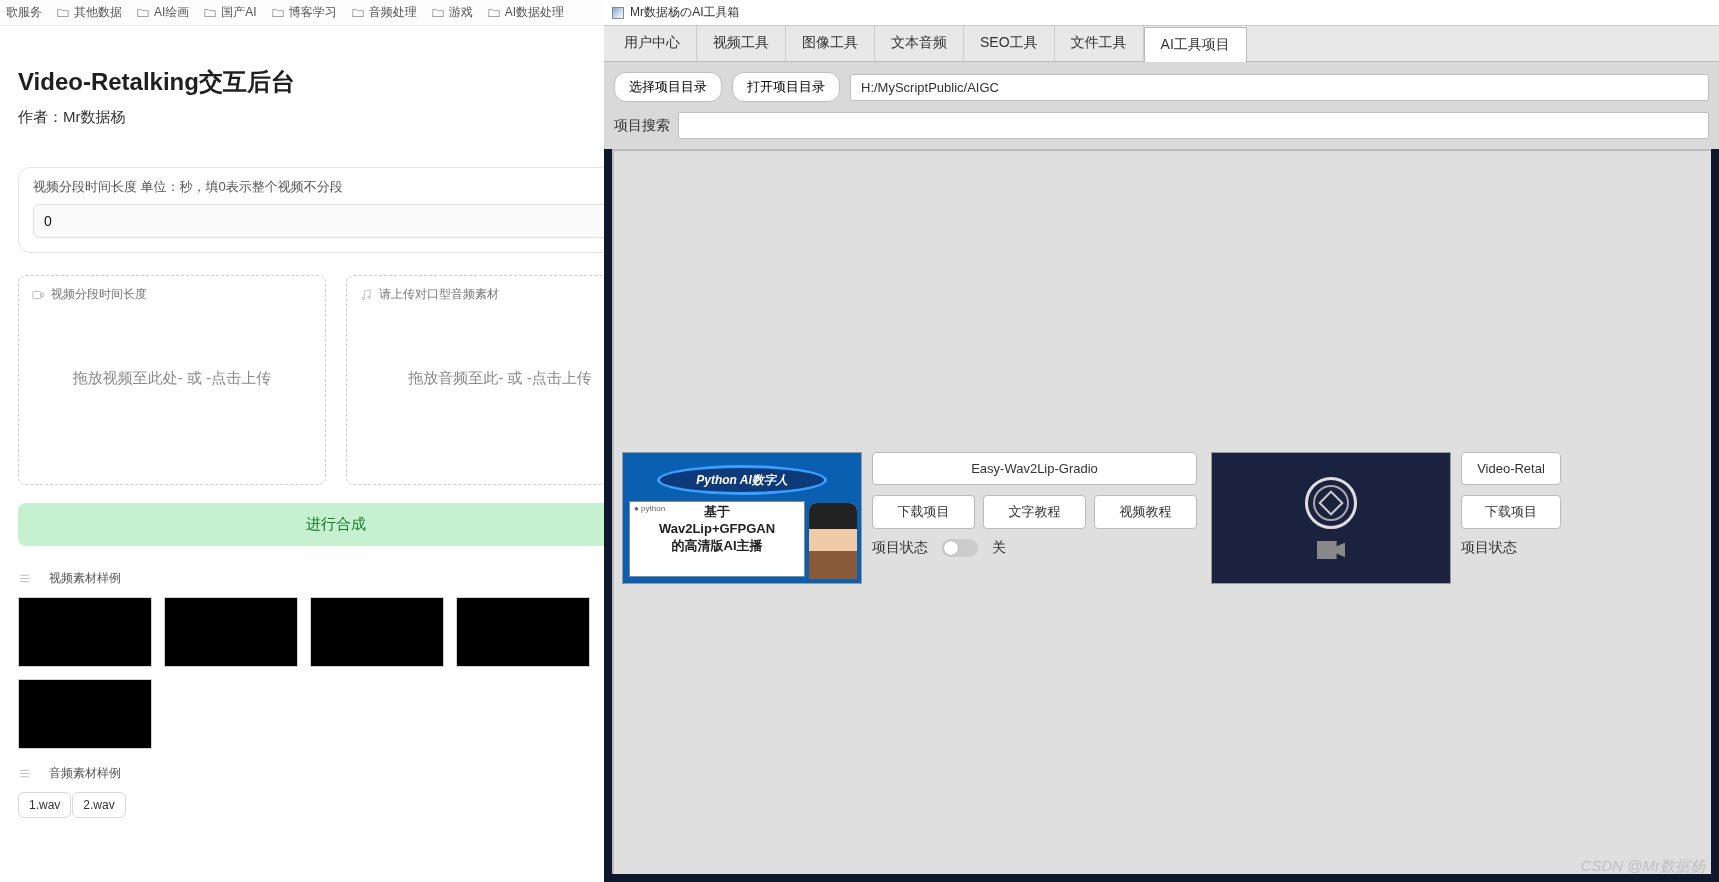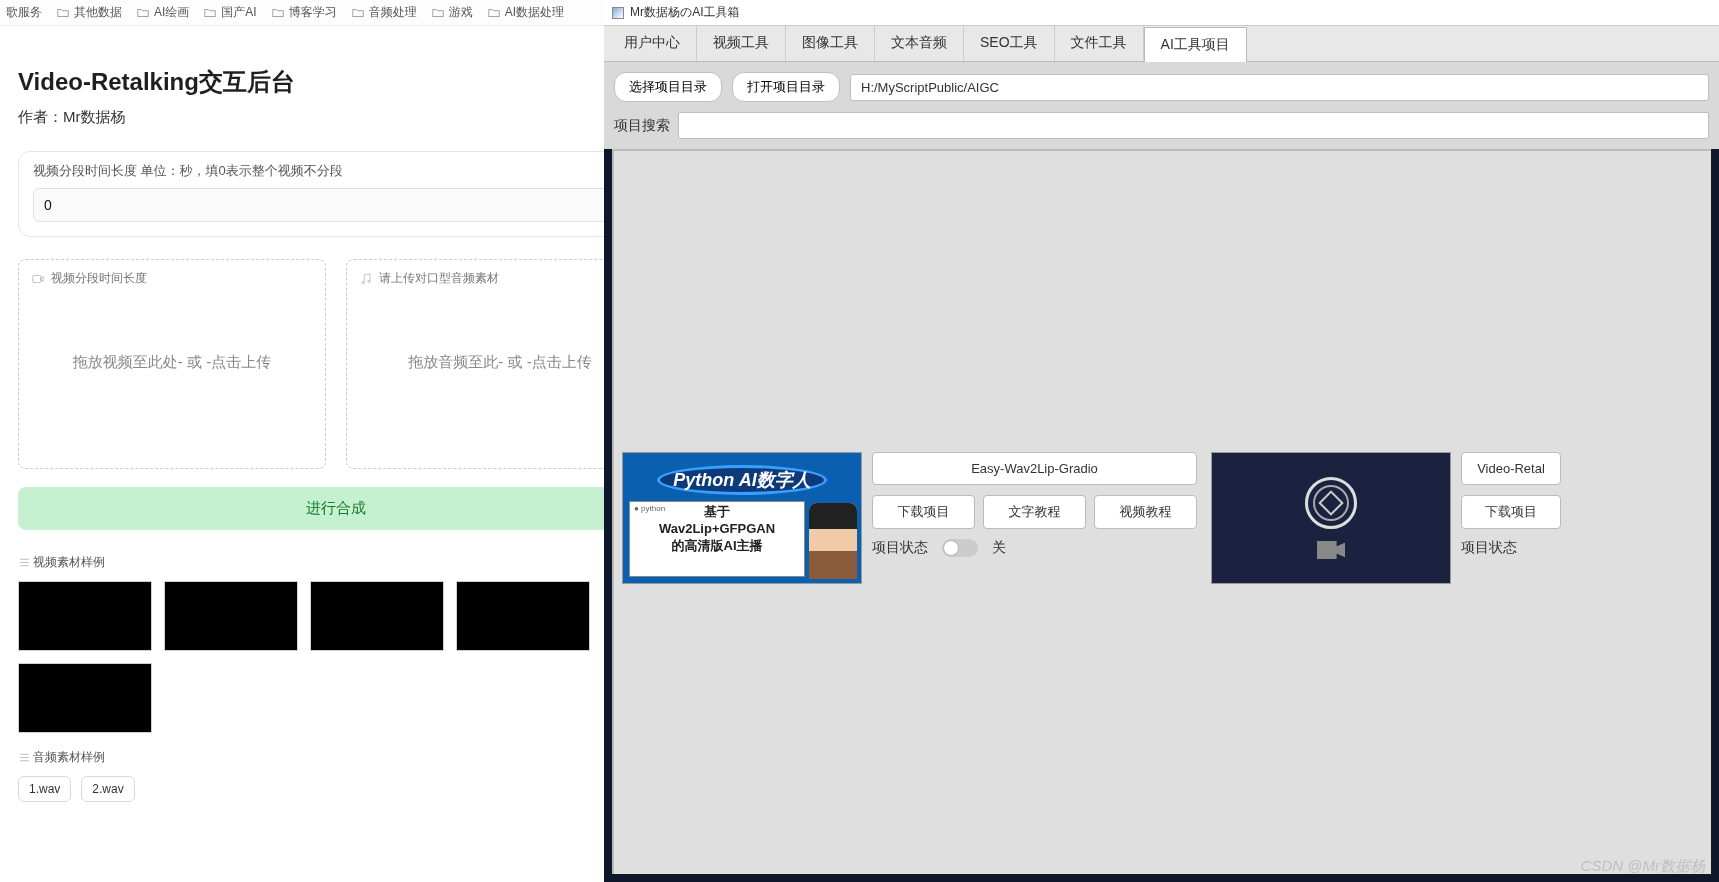--- a/index.html
+++ b/index.html
@@ -5,40 +5,40 @@
 * { box-sizing: border-box; margin: 0; padding: 0; }
 body { font-family: -apple-system, "Segoe UI", "Microsoft YaHei", sans-serif; font-size: 13px; color: #333; background: #fff; width: 1719px; height: 882px; overflow: hidden; position: relative; }
 
 
 .left-pane { position: absolute; left: 0; top: 0; width: 672px; height: 882px; background: #fff; overflow: hidden; }
 .bookmarks { display: flex; gap: 14px; padding: 4px 6px; font-size: 12px; color: #555; background: #fdfdfd; border-bottom: 1px solid #eee; white-space: nowrap; overflow: hidden; }
 .bookmarks .bm { display: flex; align-items: center; gap: 4px; cursor: pointer; }
 .bookmarks .bm svg { width: 14px; height: 14px; stroke: #666; fill: none; }
 .page-content { padding: 16px 18px 0 18px; }
 .page-title { font-size: 24px; font-weight: 700; margin: 24px 0 10px; color: #1f1f1f; }
-.author { font-size: 15px; color: #333; margin-bottom: 24px; }
+.author { font-size: 15px; color: #333; margin-bottom: 40px; }
 
 .field-block { border: 1px solid #e6e6e6; border-radius: 12px; padding: 10px 14px 14px; margin-bottom: 22px; }
 .field-label { font-size: 13px; color: #555; margin-bottom: 8px; }
 .field-input { width: 100%; border: 1px solid #e0e0e0; border-radius: 6px; background: #fafafa; padding: 8px 10px; font-size: 14px; color: #111; }
 
 .upload-row { display: flex; gap: 20px; margin-bottom: 18px; }
 .upload-box { flex: 1; border: 1px dashed #ccc; border-radius: 8px; padding: 10px 12px 40px; background: #fff; min-height: 210px; display: flex; flex-direction: column; }
 .upload-head { display: flex; align-items: center; gap: 6px; font-size: 12px; color: #777; margin-bottom: 8px; }
 .upload-head svg { width: 14px; height: 14px; stroke: #999; fill: none; }
 .drop-area { flex: 1; display: flex; flex-direction: row; align-items: center; justify-content: center; color: #888; font-size: 15px; line-height: 1.7; }
 
 .primary-btn { width: 100%; background: #c6f1d0; color: #167a2f; border: none; border-radius: 8px; padding: 12px 0; font-size: 15px; cursor: pointer; margin-bottom: 18px; }
 
-.sample-head { display: flex; align-items: center; gap: 2px; color: #555; font-size: 12px; margin: 6px 0 10px; }
+.sample-head { display: flex; align-items: center; gap: 18px; color: #555; font-size: 12px; margin: 6px 0 10px; }
 .sample-head svg { width: 13px; height: 13px; stroke: #888; fill: none; }
 .thumb-grid { display: flex; flex-wrap: wrap; gap: 12px; margin-bottom: 16px; }
 .thumb { width: 134px; height: 70px; background: #000; border: 1px solid #d0d0d0; }
 
-.audio-samples { display: flex; gap: 10px; align-items: center; }
+.audio-samples { display: flex; gap: 1px; align-items: center; }
 .audio-chip { border: 1px solid #d8d8d8; border-radius: 6px; padding: 5px 10px; font-size: 12px; color: #333; background: #fff; cursor: pointer; }
 
 
 .right-pane { position: absolute; left: 560px; top: 0; right: 0; height: 882px; background: #0f172a; display: flex; flex-direction: column; margin-left: 44px; }
 .titlebar { background: #fff; border-bottom: 1px solid #ccc; padding: 4px 8px; font-size: 12px; color: #333; display: flex; align-items: center; gap: 6px; }
 .titlebar .win-icon { width: 12px; height: 12px; border: 1px solid #888; background: linear-gradient(135deg,#8ad,#fff); }
 
 .tabbar { display: flex; background: #e8e8e8; border-bottom: 1px solid #bbb; padding-left: 4px; }
 .tabbar .tab { padding: 8px 16px; font-size: 14px; color: #333; cursor: pointer; border-right: 1px solid #ccc; }
 .tabbar .tab.active { background: #fff; border: 1px solid #bbb; border-bottom: none; position: relative; top: 1px; }
@@ -50,21 +50,21 @@
 .search-row { display: flex; align-items: center; gap: 8px; padding: 4px 10px 10px; background: #d9d9d9; }
 .search-label { font-size: 14px; color: #333; }
 .search-input { flex: 1; background: #fff; border: 1px solid #bfbfbf; border-radius: 2px; padding: 5px 8px; font-size: 13px; }
 
 .content-area { flex: 1; margin: 0 8px 8px; background: #dfdfdf; border: 2px solid #bbb; border-right: none; border-bottom: none; position: relative; overflow: hidden; }
 .cards { position: absolute; left: 8px; bottom: 290px; display: flex; gap: 14px; }
 
 .card { display: flex; gap: 10px; }
 .card-thumb { width: 240px; height: 132px; border: 1px solid #999; }
 .card-thumb.custom { background: #0a5fb0; position: relative; overflow: hidden; }
-.oval { position: absolute; left: 50%; top: 12px; transform: translateX(-50%); width: 170px; height: 30px; border: 3px solid #3aa0ff; border-radius: 50%; background: #0d3a7a; color: #fff; font-style: italic; font-size: 18px; font-weight: bold; display: flex; align-items: center; justify-content: center; }
+.oval { position: absolute; left: 50%; top: 12px; transform: translateX(-50%); width: 170px; height: 30px; border: 3px solid #3aa0ff; border-radius: 50%; background: #0d3a7a; color: #fff; font-style: italic; font-size: 12px; font-weight: bold; display: flex; align-items: center; justify-content: center; }
 .white-box { position: absolute; left: 6px; top: 48px; right: 56px; bottom: 6px; background: #fff; border: 1px solid #888; display: flex; flex-direction: column; align-items: center; justify-content: flex-start; font-weight: bold; color: #222; font-size: 13px; line-height: 1.3; text-align: center; padding: 2px; }
 .white-box .py { position:absolute; top:2px; left:4px; font-size:8px; color:#666; font-weight:normal;}
 .face { position: absolute; right: 4px; bottom: 4px; width: 48px; height: 76px; background: #f0cba8; border-radius: 8px 8px 4px 4px; }
 .face::before{content:"";position:absolute;left:0;right:0;top:0;height:26px;background:#222;border-radius:8px 8px 0 0;}
 .face::after{content:"";position:absolute;left:0;right:0;bottom:0;height:28px;background:#8a5a3a;}
 
 .card-thumb.dark { background: #1a2240; display: flex; flex-direction: column; align-items: center; justify-content: center; gap: 12px; }
 .obs-ring { width: 52px; height: 52px; border: 3px solid #ddd; border-radius: 50%; position: relative; }
 .obs-ring::before { content: ""; position: absolute; inset: 5px; border: 2px solid #aaa; border-radius: 50%; }
 .obs-ring::after { content: ""; position: absolute; left: 50%; top: 50%; width: 14px; height: 14px; border: 2px solid #ccc; transform: translate(-50%,-50%) rotate(45deg); }

